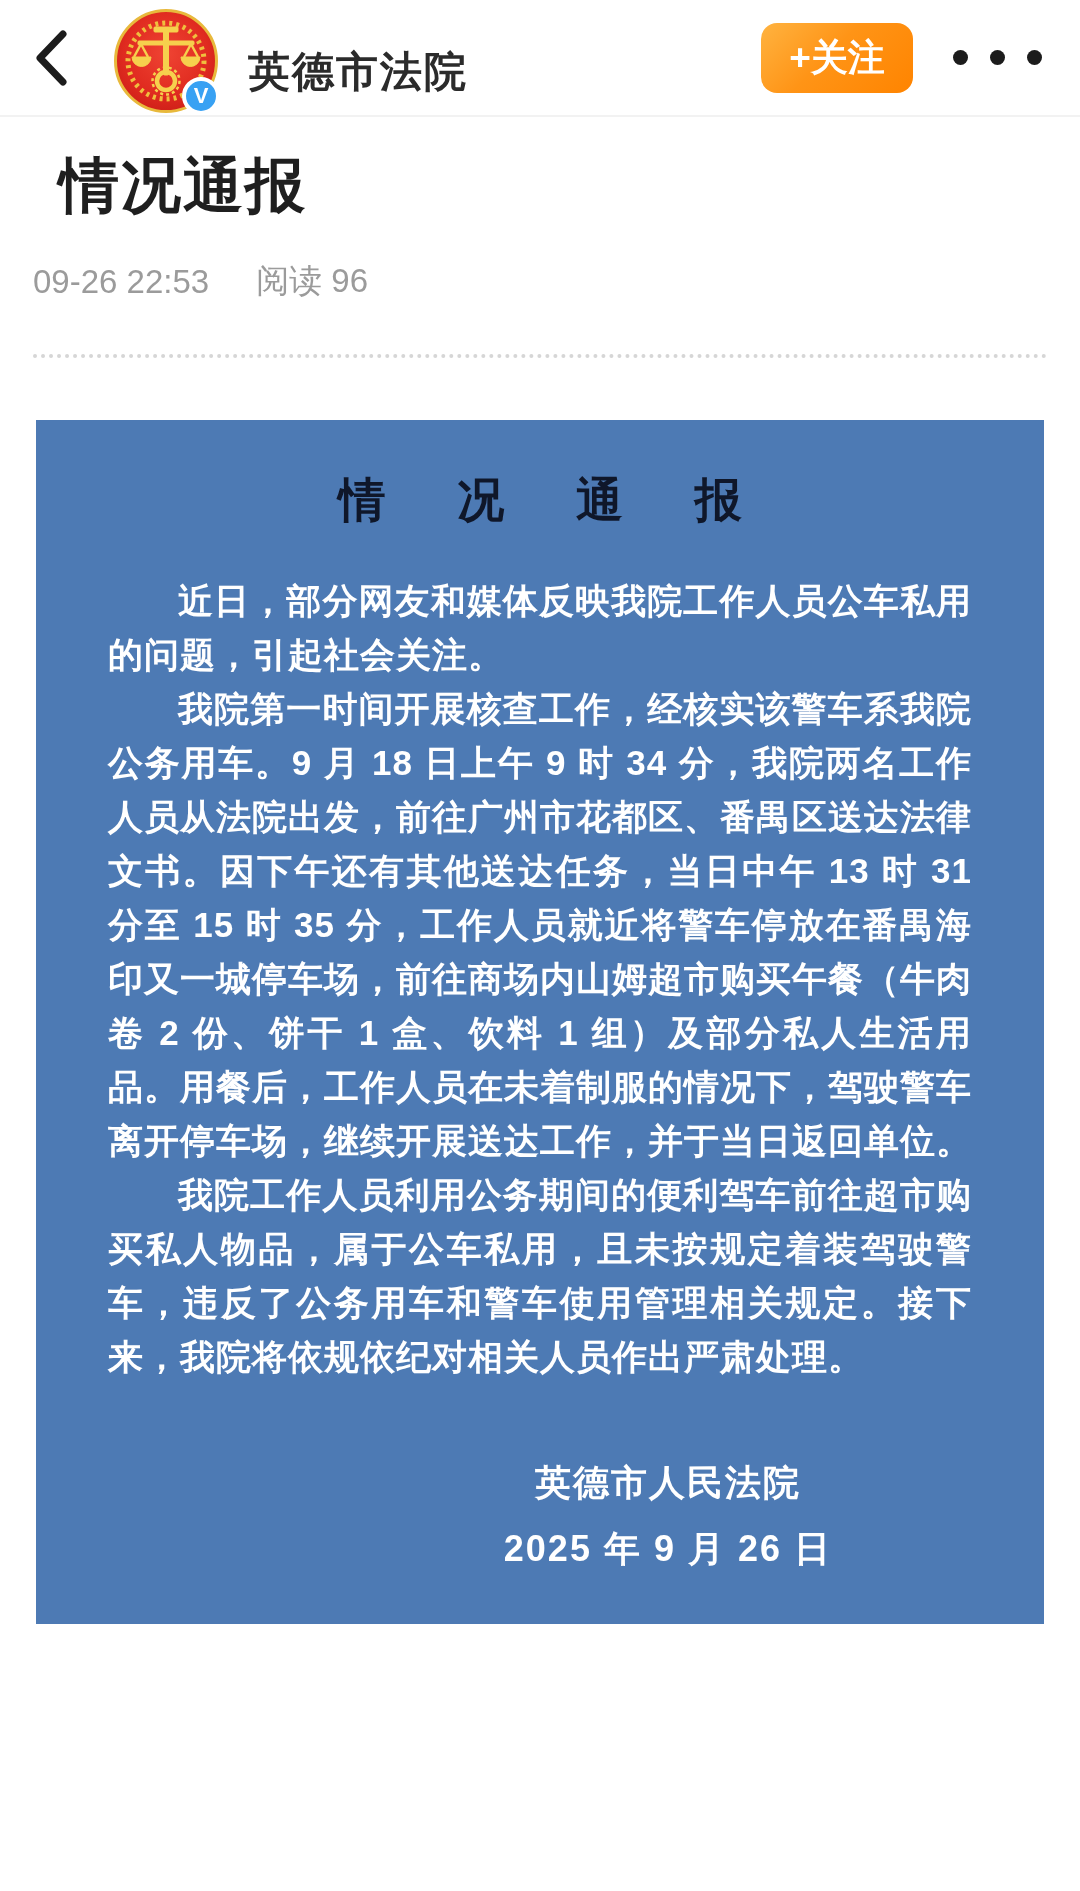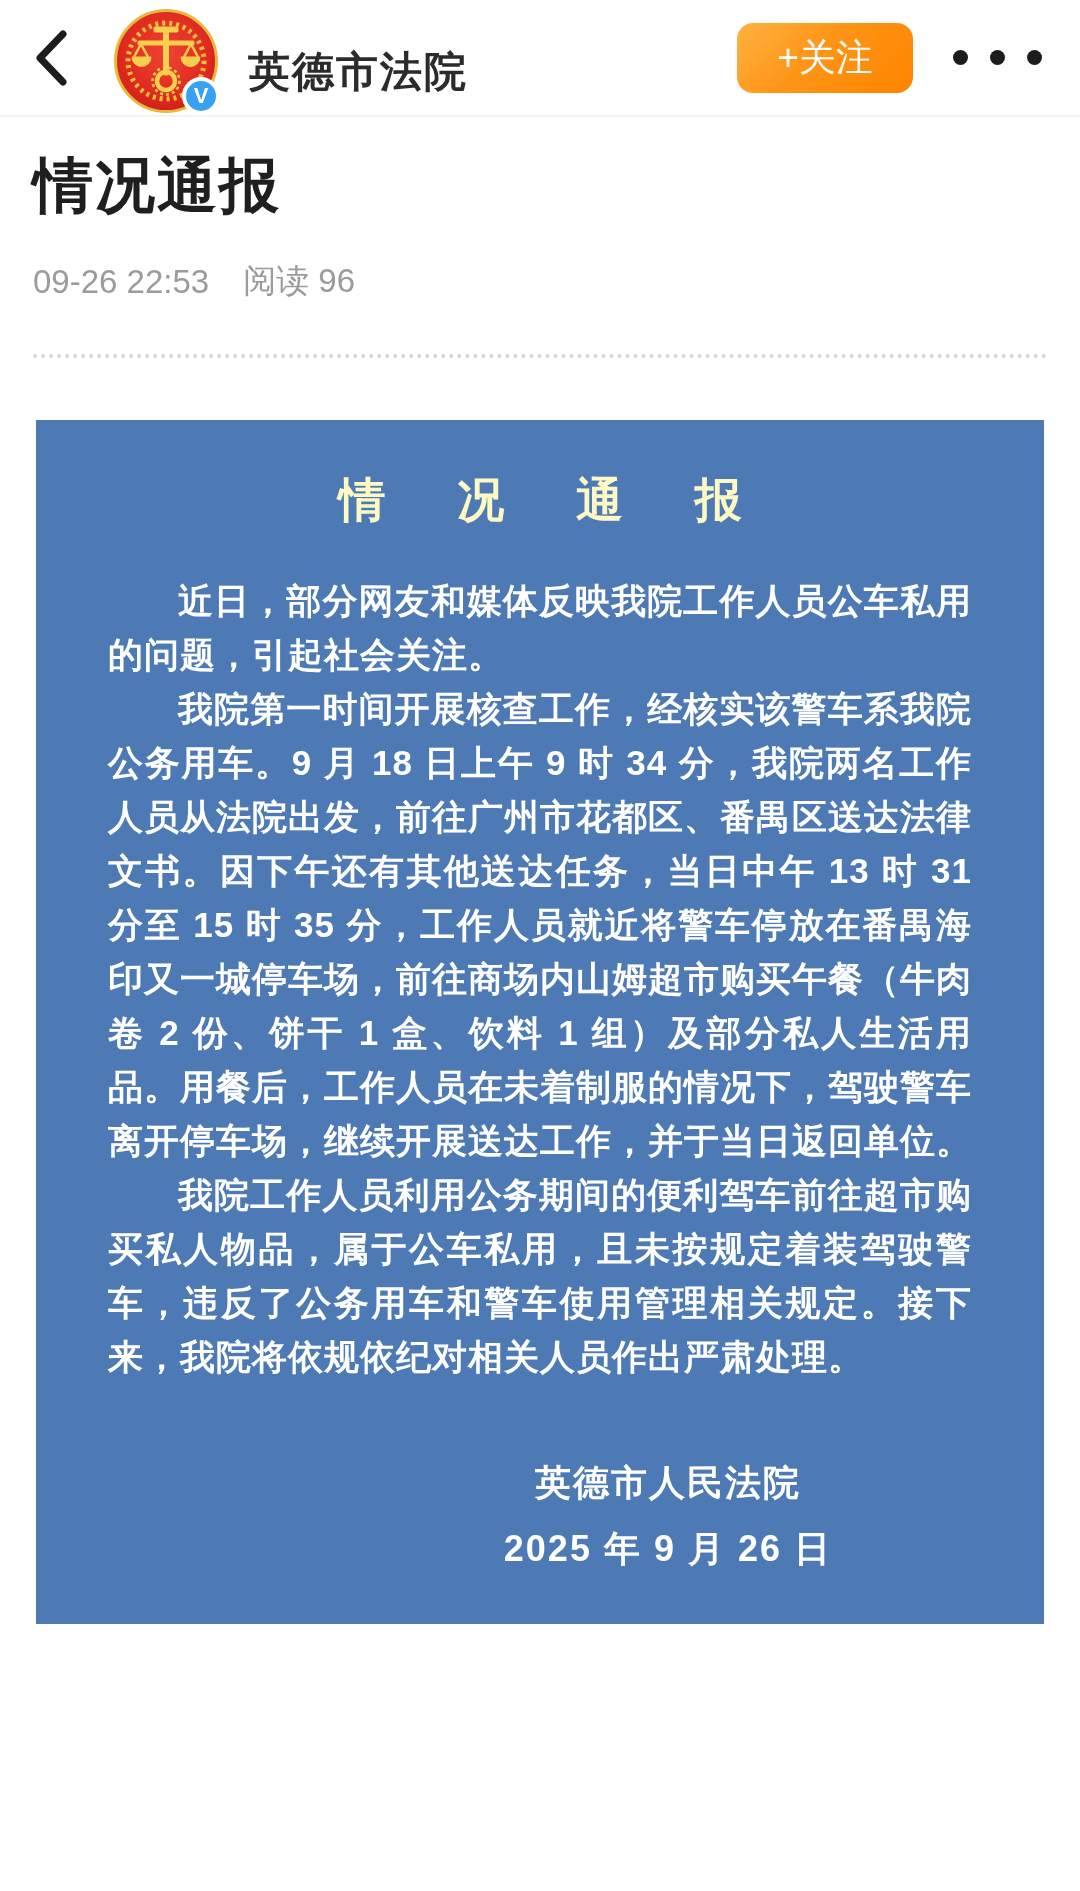--- a/index.html
+++ b/index.html
@@ -72,28 +72,28 @@
     margin-left: 30px;
     font-size: 42px;
     font-weight: 700;
     color: #2b2b2b;
     letter-spacing: 2px;
     white-space: nowrap;
     margin-top: 28px;
   }
   .header-spacer { flex: 1 1 auto; }
   .follow-btn {
-    width: 176px;
+    width: 152px;
     height: 70px;
     border: none;
     border-radius: 16px;
     background: linear-gradient(135deg, #ffb340 0%, #ff9416 45%, #ff8400 100%);
     color: #ffffff;
     font-size: 37px;
-    font-weight: 400;
+    font-weight: 700;
     font-family: "Liberation Sans", sans-serif;
     display: flex;
     align-items: center;
     justify-content: center;
     cursor: pointer;
     flex: 0 0 auto;
   }
   .more-btn {
     margin-left: 40px;
     display: flex;
@@ -112,26 +112,27 @@
 
   
   .article { padding: 0 33px; }
   .page-title {
     margin-top: 36px;
     font-size: 60px;
     line-height: 66px;
     font-weight: 800;
     color: #1f1f1f;
     letter-spacing: 2px;
+    margin-left: 26px;
   }
   .meta-row {
     margin-top: 40px;
     display: flex;
     align-items: center;
-    gap: 34px;
+    gap: 47px;
     font-size: 33px;
     color: #9b9b9b;
   }
   .dashed-divider {
     margin-top: 50px;
     height: 0;
     border-top: 4px dotted #d6d6d6;
   }
 
   
@@ -142,21 +143,21 @@
     color: #ffffff;
   }
   .notice-title {
     text-align: center;
     font-family: "Liberation Serif", serif;
     font-size: 47px;
     font-weight: 700;
     letter-spacing: 30px;
     text-indent: 30px; 
     line-height: 60px;
-    color: #fef9c3;
+    color: #0f172a;
   }
   .notice-body { margin-top: 44px; }
   .notice-body p {
     font-size: 35px;
     line-height: 54px;
     font-weight: 600;
     text-align: justify;
     text-indent: 2em;
     color: #ffffff;
     letter-spacing: 1px;

